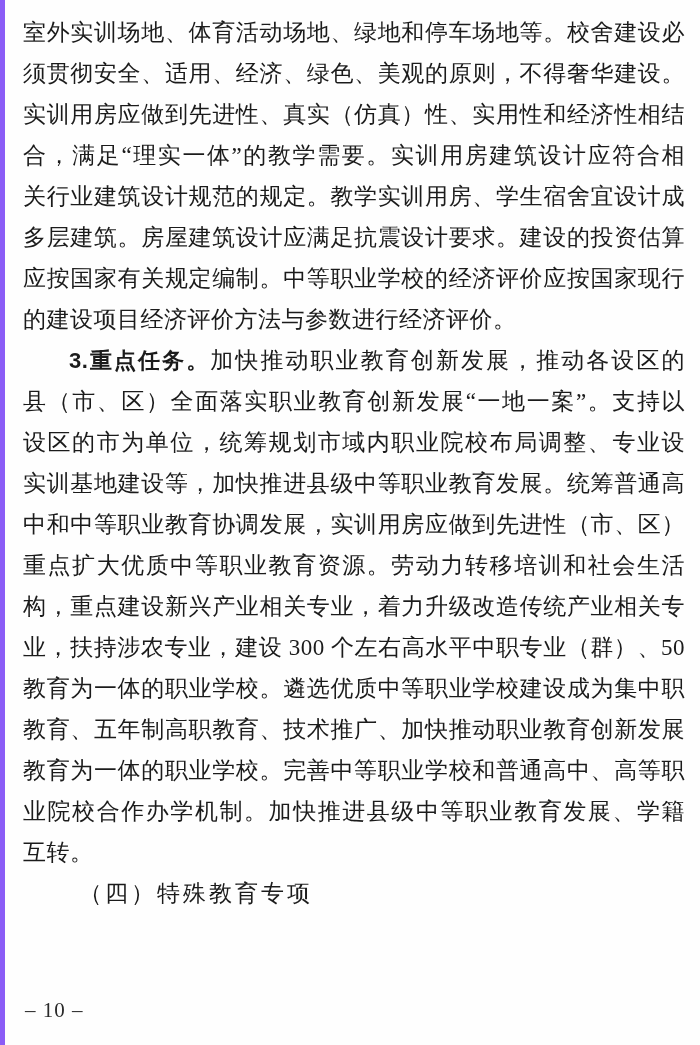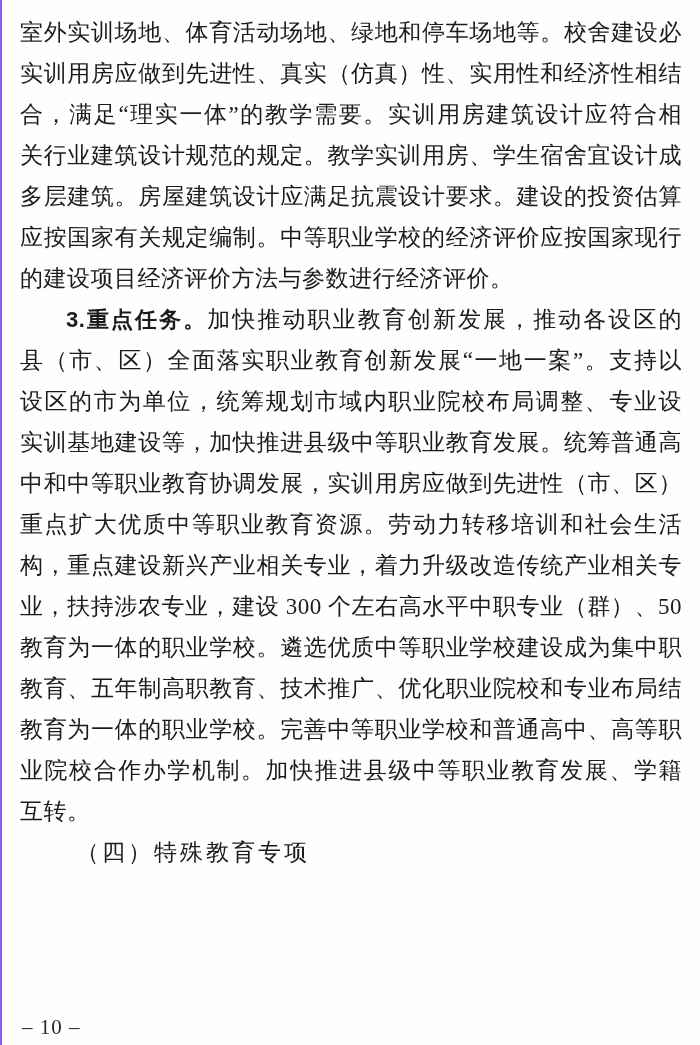--- a/index.html
+++ b/index.html
@@ -13,21 +13,21 @@
     font-family: "Liberation Serif", "DejaVu Serif", serif;
   }
   .page {
     position: relative;
     width: 700px;
     height: 1045px;
     background: #fefefe;
     color: #1b1b1b;
     overflow: hidden;
     box-sizing: border-box;
-    border-left: 2px solid #8b5cf6;
+    border-left: 5px solid #8b5cf6;
   }
   .text-block {
     position: absolute;
     left: 18px;
     top: 12px;
     width: 662px;
   }
   .line {
     font-size: 23px;
     line-height: 41px;
@@ -54,54 +54,55 @@
     line-height: 41px;
     height: 41px;
     margin-left: 56px;
     letter-spacing: 3px;
     text-align: left;
     font-weight: 500;
   }
   .footer {
     position: absolute;
     left: 20px;
-    bottom: 7px;
+    bottom: 24px;
     font-size: 21px;
     line-height: 21px;
     color: #2a2a2a;
     letter-spacing: 1px;
   }
 </style>
 </head>
 <body>
 
 <div class="page">
   <div class="text-block">
 
     <div class="paragraph">
       <div class="line">室外实训场地、体育活动场地、绿地和停车场地等。校舍建设必</div>
+      <div class="line">须贯彻安全、适用、经济、绿色、美观的原则，不得奢华建设。</div>
       <div class="line">实训用房应做到先进性、真实（仿真）性、实用性和经济性相结</div>
       <div class="line">合，满足“理实一体”的教学需要。实训用房建筑设计应符合相</div>
       <div class="line">关行业建筑设计规范的规定。教学实训用房、学生宿舍宜设计成</div>
       <div class="line">多层建筑。房屋建筑设计应满足抗震设计要求。建设的投资估算</div>
       <div class="line">应按国家有关规定编制。中等职业学校的经济评价应按国家现行</div>
       <div class="line last">的建设项目经济评价方法与参数进行经济评价。</div>
     </div>
 
     <div class="paragraph">
       <div class="line indent"><span class="lead">3.重点任务。</span><span>加快推动职业教育创新发展，推动各设区的市、</span></div>
       <div class="line">县（市、区）全面落实职业教育创新发展“一地一案”。支持以</div>
       <div class="line">设区的市为单位，统筹规划市域内职业院校布局调整、专业设置、</div>
       <div class="line">实训基地建设等，加快推进县级中等职业教育发展。统筹普通高</div>
       <div class="line">中和中等职业教育协调发展，实训用房应做到先进性（市、区）</div>
       <div class="line">重点扩大优质中等职业教育资源。劳动力转移培训和社会生活</div>
       <div class="line">构，重点建设新兴产业相关专业，着力升级改造传统产业相关专</div>
       <div class="line">业，扶持涉农专业，建设 300 个左右高水平中职专业（群）、50</div>
       <div class="line">教育为一体的职业学校。遴选优质中等职业学校建设成为集中职</div>
-      <div class="line">教育、五年制高职教育、技术推广、优化职业院校和专业布局结</div>
+      <div class="line">教育、五年制高职教育、技术推广、加快推动职业教育创新发展</div>
       <div class="line">教育为一体的职业学校。完善中等职业学校和普通高中、高等职</div>
       <div class="line">业院校合作办学机制。加快推进县级中等职业教育发展、学籍</div>
       <div class="line last">互转。</div>
     </div>
 
     <div class="heading-line">（四）特殊教育专项</div>
 
   </div>
 
   <div class="footer">– 10 –</div>

